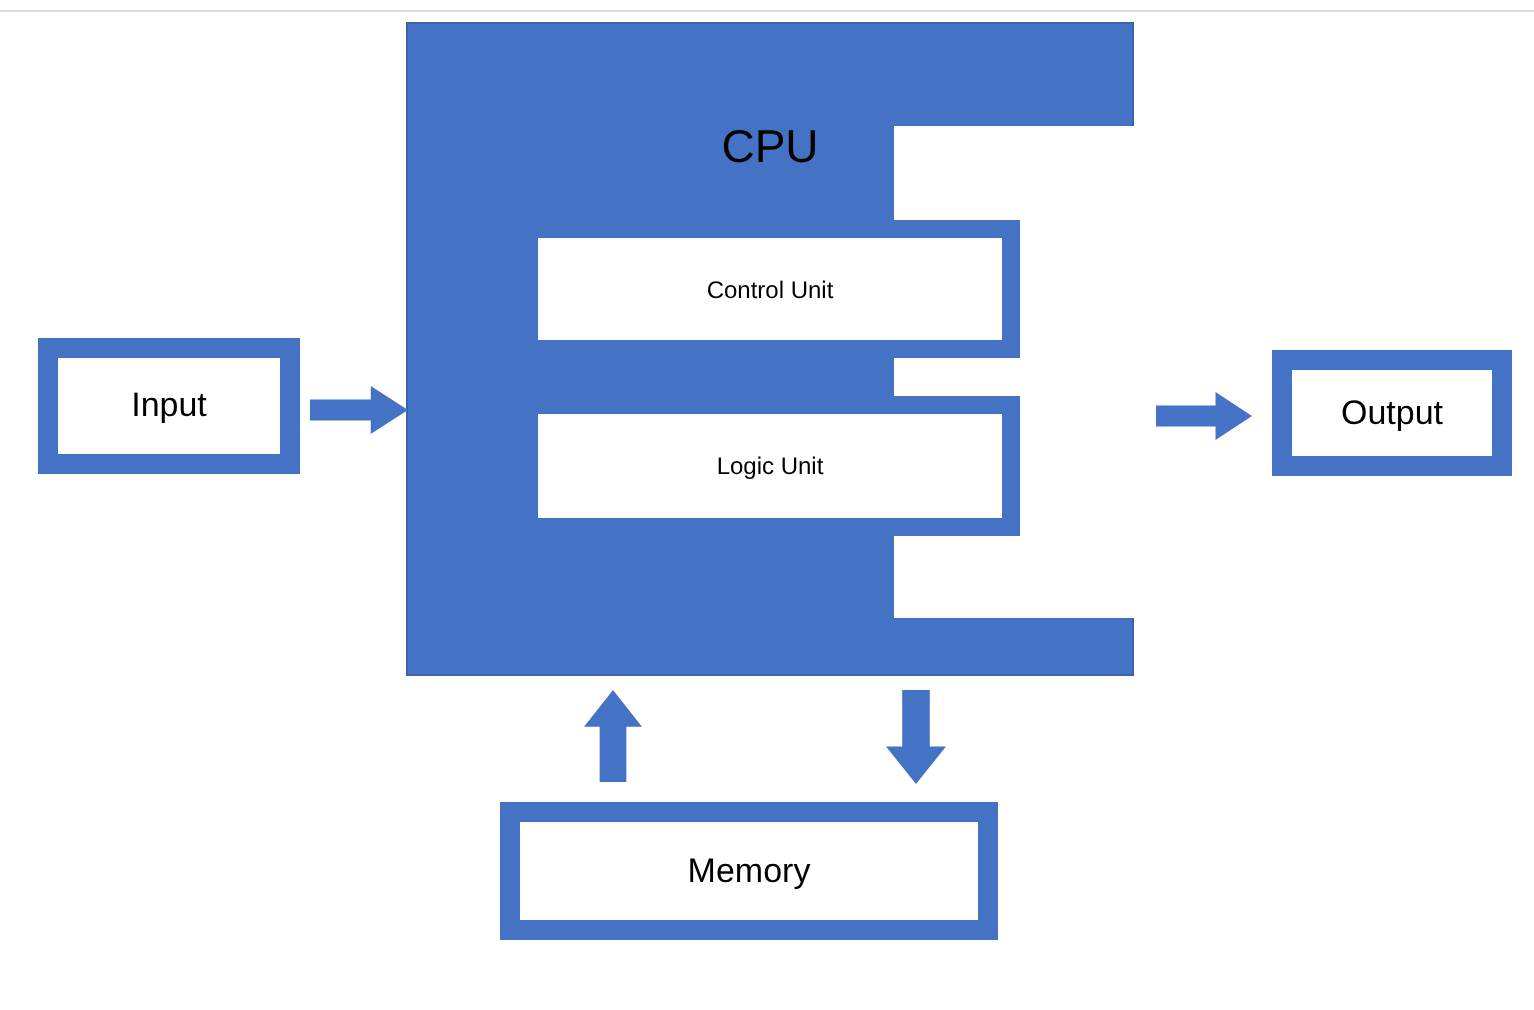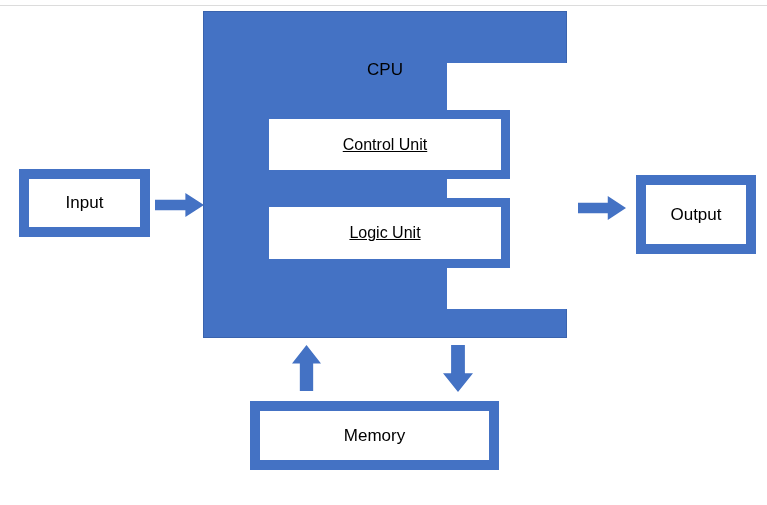--- a/index.html
+++ b/index.html
@@ -67,56 +67,56 @@
     height: 246px;
     background: #ffffff;
     box-sizing: border-box;
   }
   #cpu-title {
     position: absolute;
     left: 243px;
     top: 60px;
     width: 284px;
     text-align: center;
-    font-size: 17px;
+    font-size: 23px;
     color: #000000;
   }
 
   
   #control-unit-box {
     left: 260px;
     top: 110px;
     width: 250px;
     height: 69px;
     border-width: 9px;
   }
   #logic-unit-box {
     left: 260px;
     top: 198px;
     width: 250px;
     height: 70px;
     border-width: 9px;
     justify-content: center;
   }
   #control-unit-box .box-label,
-  #logic-unit-box .box-label { font-size: 16px; text-decoration: underline; }
+  #logic-unit-box .box-label { font-size: 12px; }
 
   
   #input-box {
     left: 19px;
     top: 169px;
     width: 131px;
     height: 68px;
     border-width: 10px;
   }
   #output-box {
     left: 636px;
     top: 175px;
     width: 120px;
-    height: 79px;
+    height: 63px;
     border-width: 10px;
   }
   #memory-box {
     left: 250px;
     top: 401px;
     width: 249px;
     height: 69px;
     border-width: 10px;
   }
   #input-box .box-label,

